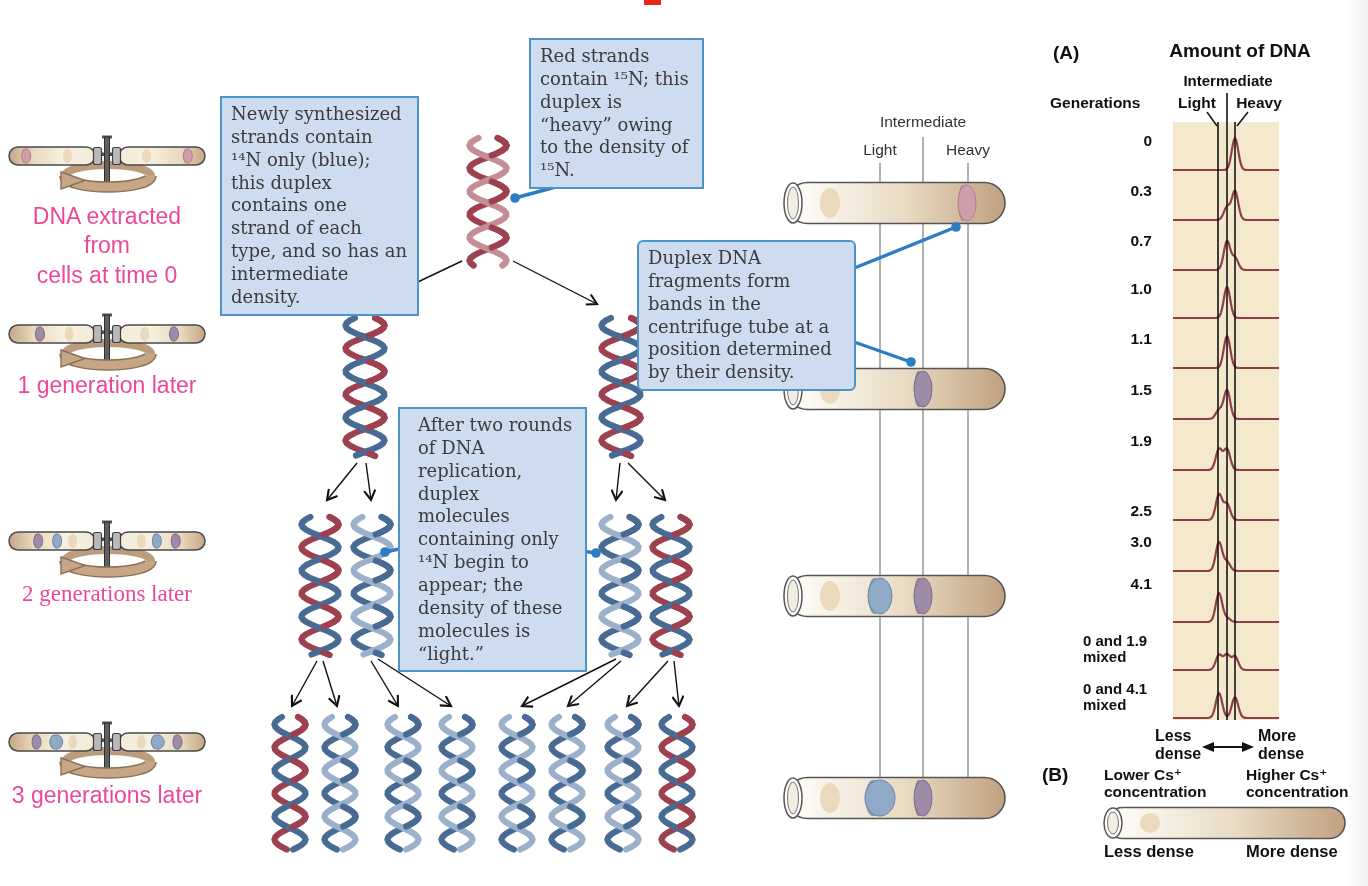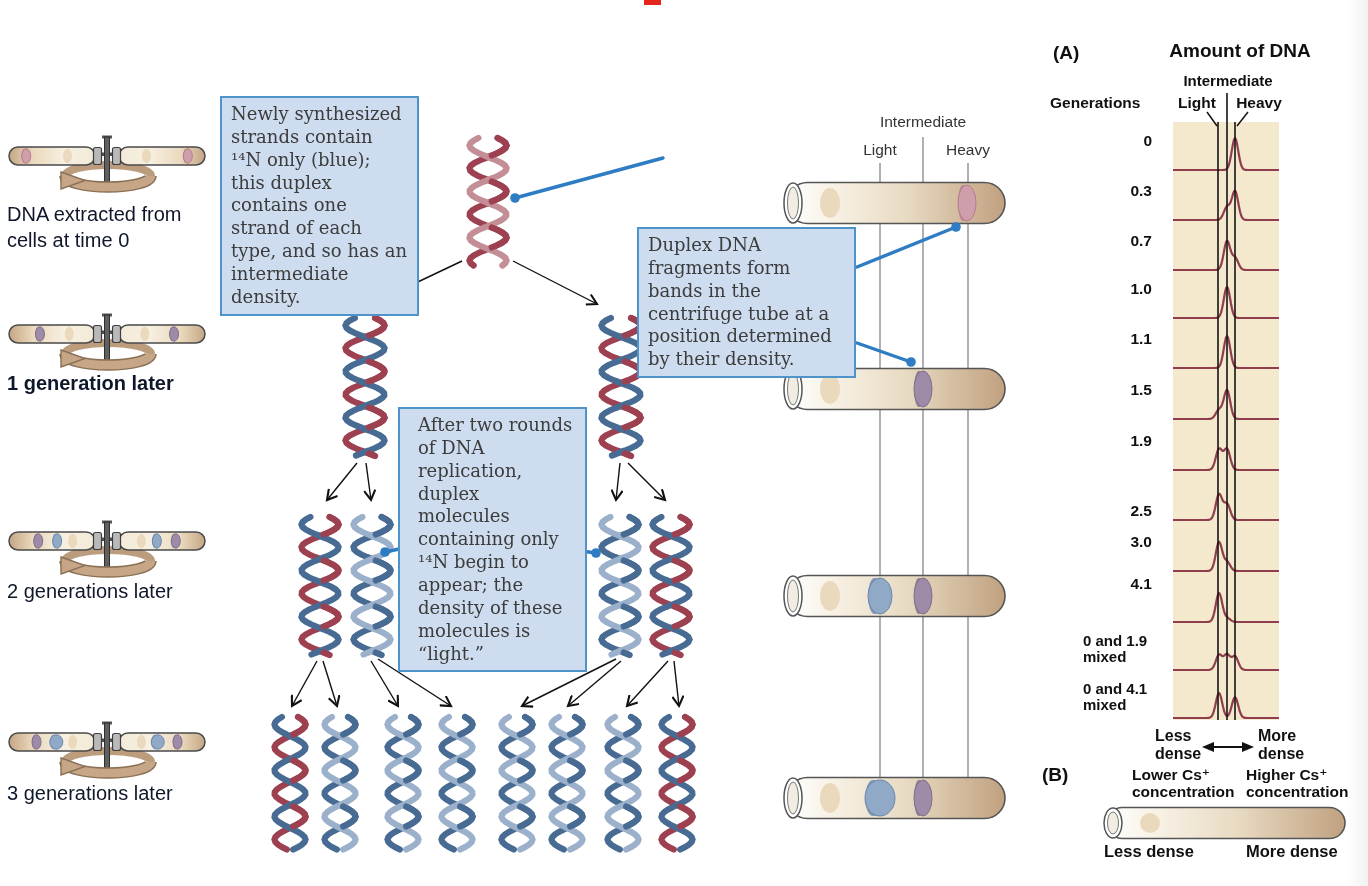--- a/index.html
+++ b/index.html
@@ -2,21 +2,21 @@
 <html style="--callout-fill: #cddcee; --callout-border: #4e94cb; --panel-bg: #f4e8cd; --top-mark: #e8251d;"><head>
 <meta charset="utf-8">
 <style>
   html,body{margin:0;padding:0;background:#fff;}
   #stage{position:relative;width:1368px;height:886px;background:#ffffff;overflow:hidden;
          font-family:"Liberation Sans","DejaVu Sans",sans-serif;}
   .callout{position:absolute;z-index:4;background:var(--callout-fill);border:2.5px solid var(--callout-border);
            padding:5px 9px;font-family:"DejaVu Serif","Liberation Serif",serif;
            font-size:18px;line-height:1.27;color:#3c3c3c;}
   .lbl{position:absolute;z-index:4;color:#242424;white-space:pre-line;}
-  .rotor-label{width:200px;text-align:left;font-size:20px;line-height:1.28;color:#0f172a;}
+  .rotor-label{width:200px;text-align:center;font-size:23px;line-height:1.28;color:#ec4899;}
   .mid-lbl{font-size:15.5px;color:#333;text-align:center;font-weight:500;}
   .pa{font-weight:bold;color:#101010;}
   .pa-row{font-weight:bold;color:#101010;font-size:15.5px;text-align:right;}
   .pa-row.mixed{text-align:left;font-size:15px;line-height:1.08;}
   svg.part{position:absolute;z-index:2;}
   #under{position:absolute;left:0;top:0;z-index:1;}
   #over{position:absolute;left:0;top:0;z-index:3;pointer-events:none;}
   #beige{position:absolute;z-index:0;}
   #edge-shade{position:absolute;right:0;top:0;width:22px;height:886px;z-index:5;
               background:linear-gradient(to right,rgba(120,120,130,0),rgba(120,120,130,0.10));}
@@ -30,46 +30,47 @@
 
   <svg id="under" width="1368" height="886">
       <line x1="880" y1="163" x2="880" y2="812" stroke="#8f8f8f" stroke-width="1.4"></line>
       <line x1="923" y1="137" x2="923" y2="812" stroke="#8f8f8f" stroke-width="1.4"></line>
       <line x1="968" y1="163" x2="968" y2="812" stroke="#8f8f8f" stroke-width="1.4"></line>
     </svg>
 
   <div id="beige" style="left:1173px;top:122px;width:106px;height:598px;background:var(--panel-bg);"></div>
 
   <div class="callout" style="left:220px;top:72px;width:177px;margin-top:24px;">Newly synthesized strands contain ¹⁴N only (blue); this duplex contains one strand of each type, and so has an intermediate density.</div>
-  <div class="callout" style="left:637px;top:227px;width:197px;">Duplex DNA fragments form bands in the centrifuge tube at a position determined by their density.</div>
+  <div class="callout" style="left:529px;top:38px;width:153px;">Red strands contain ¹⁵N; this duplex is “heavy” owing to the density of ¹⁵N.</div>
+  <div class="callout" style="left:637px;top:240px;width:197px;border-radius:6px;">Duplex DNA fragments form bands in the centrifuge tube at a position determined by their density.</div>
   <div class="callout" style="left:398px;top:407px;width:158px;padding-left:18px;">After two rounds of DNA replication, duplex molecules containing only ¹⁴N begin to appear; the density of these molecules is “light.”</div>
 
   <div class="lbl rotor-label" style="left:7px;top:202px;">DNA extracted from
 cells at time 0</div>
-  <div class="lbl rotor-label" style="left:7px;top:371px;font-weight:bold;">1 generation later</div>
-  <div class="lbl rotor-label" style="left:7px;top:579px;">2 generations later</div>
+  <div class="lbl rotor-label" style="left:7px;top:371px;">1 generation later</div>
+  <div class="lbl rotor-label" style="left:7px;top:579px;font-family:Liberation Serif, serif;">2 generations later</div>
   <div class="lbl rotor-label" style="left:7px;top:781px;">3 generations later</div>
 
   <div class="lbl mid-lbl" style="left:858px;top:113px;width:130px;">Intermediate</div>
   <div class="lbl mid-lbl" style="left:848px;top:141px;width:64px;">Light</div>
   <div class="lbl mid-lbl" style="left:936px;top:141px;width:64px;">Heavy</div>
 
   <div class="lbl pa" style="left:1053px;top:42px;font-size:19px;">(A)</div>
   <div class="lbl pa" style="left:1155px;top:40px;width:170px;text-align:center;font-size:19px;">Amount of DNA</div>
   <div class="lbl pa" style="left:1168px;top:72px;width:120px;text-align:center;font-size:15px;">Intermediate</div>
   <div class="lbl pa" style="left:1050px;top:94px;width:103px;font-size:15.5px;">Generations</div>
   <div class="lbl pa" style="left:1167px;top:94px;width:60px;text-align:center;font-size:15.5px;">Light</div>
   <div class="lbl pa" style="left:1229px;top:94px;width:60px;text-align:center;font-size:15.5px;">Heavy</div>
   <div class="lbl pa" style="left:1155px;top:727px;font-size:16px;line-height:1.12;">Less
 dense</div>
   <div class="lbl pa" style="left:1258px;top:727px;font-size:16px;line-height:1.12;">More
 dense</div>
 
   <div class="lbl pa" style="left:1042px;top:764px;font-size:19px;">(B)</div>
-  <div class="lbl pa" style="left:1104px;top:766px;width:130px;font-size:15.5px;line-height:1.12;margin-left:28px;">Lower Cs⁺
+  <div class="lbl pa" style="left:1104px;top:766px;width:130px;font-size:15.5px;line-height:1.12;">Lower Cs⁺
 concentration</div>
   <div class="lbl pa" style="left:1246px;top:766px;width:130px;font-size:15.5px;line-height:1.12;">Higher Cs⁺
 concentration</div>
   <div class="lbl pa" style="left:1104px;top:842px;font-size:16.5px;">Less dense</div>
   <div class="lbl pa" style="left:1246px;top:842px;font-size:16.5px;">More dense</div>
 
   <svg id="over" width="1368" height="886">
       <path d="M1173,170.0 L1174,170.0 L1175,170.0 L1176,170.0 L1177,170.0 L1178,170.0 L1179,170.0 L1180,170.0 L1181,170.0 L1182,170.0 L1183,170.0 L1184,170.0 L1185,170.0 L1186,170.0 L1187,170.0 L1188,170.0 L1189,170.0 L1190,170.0 L1191,170.0 L1192,170.0 L1193,170.0 L1194,170.0 L1195,170.0 L1196,170.0 L1197,170.0 L1198,170.0 L1199,170.0 L1200,170.0 L1201,170.0 L1202,170.0 L1203,170.0 L1204,170.0 L1205,170.0 L1206,170.0 L1207,170.0 L1208,170.0 L1209,170.0 L1210,170.0 L1211,170.0 L1212,170.0 L1213,170.0 L1214,170.0 L1215,170.0 L1216,170.0 L1217,170.0 L1218,170.0 L1219,170.0 L1220,170.0 L1221,170.0 L1222,170.0 L1223,170.0 L1224,169.9 L1225,169.8 L1226,169.4 L1227,168.6 L1228,167.1 L1229,164.5 L1230,160.6 L1231,155.3 L1232,149.4 L1233,143.7 L1234,139.5 L1235,138.0 L1236,139.5 L1237,143.7 L1238,149.4 L1239,155.3 L1240,160.6 L1241,164.5 L1242,167.1 L1243,168.6 L1244,169.4 L1245,169.8 L1246,169.9 L1247,170.0 L1248,170.0 L1249,170.0 L1250,170.0 L1251,170.0 L1252,170.0 L1253,170.0 L1254,170.0 L1255,170.0 L1256,170.0 L1257,170.0 L1258,170.0 L1259,170.0 L1260,170.0 L1261,170.0 L1262,170.0 L1263,170.0 L1264,170.0 L1265,170.0 L1266,170.0 L1267,170.0 L1268,170.0 L1269,170.0 L1270,170.0 L1271,170.0 L1272,170.0 L1273,170.0 L1274,170.0 L1275,170.0 L1276,170.0 L1277,170.0 L1278,170.0 L1279,170.0" fill="none" stroke="#8e3e4c" stroke-width="2.2" stroke-linejoin="round"></path>
       <path d="M1173,220.0 L1174,220.0 L1175,220.0 L1176,220.0 L1177,220.0 L1178,220.0 L1179,220.0 L1180,220.0 L1181,220.0 L1182,220.0 L1183,220.0 L1184,220.0 L1185,220.0 L1186,220.0 L1187,220.0 L1188,220.0 L1189,220.0 L1190,220.0 L1191,220.0 L1192,220.0 L1193,220.0 L1194,220.0 L1195,220.0 L1196,220.0 L1197,220.0 L1198,220.0 L1199,220.0 L1200,220.0 L1201,220.0 L1202,220.0 L1203,220.0 L1204,220.0 L1205,220.0 L1206,220.0 L1207,220.0 L1208,220.0 L1209,220.0 L1210,220.0 L1211,220.0 L1212,220.0 L1213,220.0 L1214,220.0 L1215,220.0 L1216,220.0 L1217,219.9 L1218,219.8 L1219,219.4 L1220,218.8 L1221,217.8 L1222,216.2 L1223,214.1 L1224,211.7 L1225,209.3 L1226,207.3 L1227,205.9 L1228,205.2 L1229,204.5 L1230,203.3 L1231,201.0 L1232,197.7 L1233,194.1 L1234,191.4 L1235,190.6 L1236,192.3 L1237,196.2 L1238,201.4 L1239,206.8 L1240,211.5 L1241,215.0 L1242,217.4 L1243,218.7 L1244,219.4 L1245,219.8 L1246,219.9 L1247,220.0 L1248,220.0 L1249,220.0 L1250,220.0 L1251,220.0 L1252,220.0 L1253,220.0 L1254,220.0 L1255,220.0 L1256,220.0 L1257,220.0 L1258,220.0 L1259,220.0 L1260,220.0 L1261,220.0 L1262,220.0 L1263,220.0 L1264,220.0 L1265,220.0 L1266,220.0 L1267,220.0 L1268,220.0 L1269,220.0 L1270,220.0 L1271,220.0 L1272,220.0 L1273,220.0 L1274,220.0 L1275,220.0 L1276,220.0 L1277,220.0 L1278,220.0 L1279,220.0" fill="none" stroke="#8e3e4c" stroke-width="2.2" stroke-linejoin="round"></path>
       <path d="M1173,270.0 L1174,270.0 L1175,270.0 L1176,270.0 L1177,270.0 L1178,270.0 L1179,270.0 L1180,270.0 L1181,270.0 L1182,270.0 L1183,270.0 L1184,270.0 L1185,270.0 L1186,270.0 L1187,270.0 L1188,270.0 L1189,270.0 L1190,270.0 L1191,270.0 L1192,270.0 L1193,270.0 L1194,270.0 L1195,270.0 L1196,270.0 L1197,270.0 L1198,270.0 L1199,270.0 L1200,270.0 L1201,270.0 L1202,270.0 L1203,270.0 L1204,270.0 L1205,270.0 L1206,270.0 L1207,270.0 L1208,270.0 L1209,270.0 L1210,270.0 L1211,270.0 L1212,270.0 L1213,270.0 L1214,270.0 L1215,270.0 L1216,269.9 L1217,269.8 L1218,269.4 L1219,268.7 L1220,267.4 L1221,265.0 L1222,261.5 L1223,256.8 L1224,251.4 L1225,246.2 L1226,242.3 L1227,240.7 L1228,241.5 L1229,244.2 L1230,247.9 L1231,251.2 L1232,253.7 L1233,255.0 L1234,255.8 L1235,256.6 L1236,257.9 L1237,259.8 L1238,262.1 L1239,264.4 L1240,266.4 L1241,267.9 L1242,268.9 L1243,269.5 L1244,269.8 L1245,269.9 L1246,270.0 L1247,270.0 L1248,270.0 L1249,270.0 L1250,270.0 L1251,270.0 L1252,270.0 L1253,270.0 L1254,270.0 L1255,270.0 L1256,270.0 L1257,270.0 L1258,270.0 L1259,270.0 L1260,270.0 L1261,270.0 L1262,270.0 L1263,270.0 L1264,270.0 L1265,270.0 L1266,270.0 L1267,270.0 L1268,270.0 L1269,270.0 L1270,270.0 L1271,270.0 L1272,270.0 L1273,270.0 L1274,270.0 L1275,270.0 L1276,270.0 L1277,270.0 L1278,270.0 L1279,270.0" fill="none" stroke="#8e3e4c" stroke-width="2.2" stroke-linejoin="round"></path>

